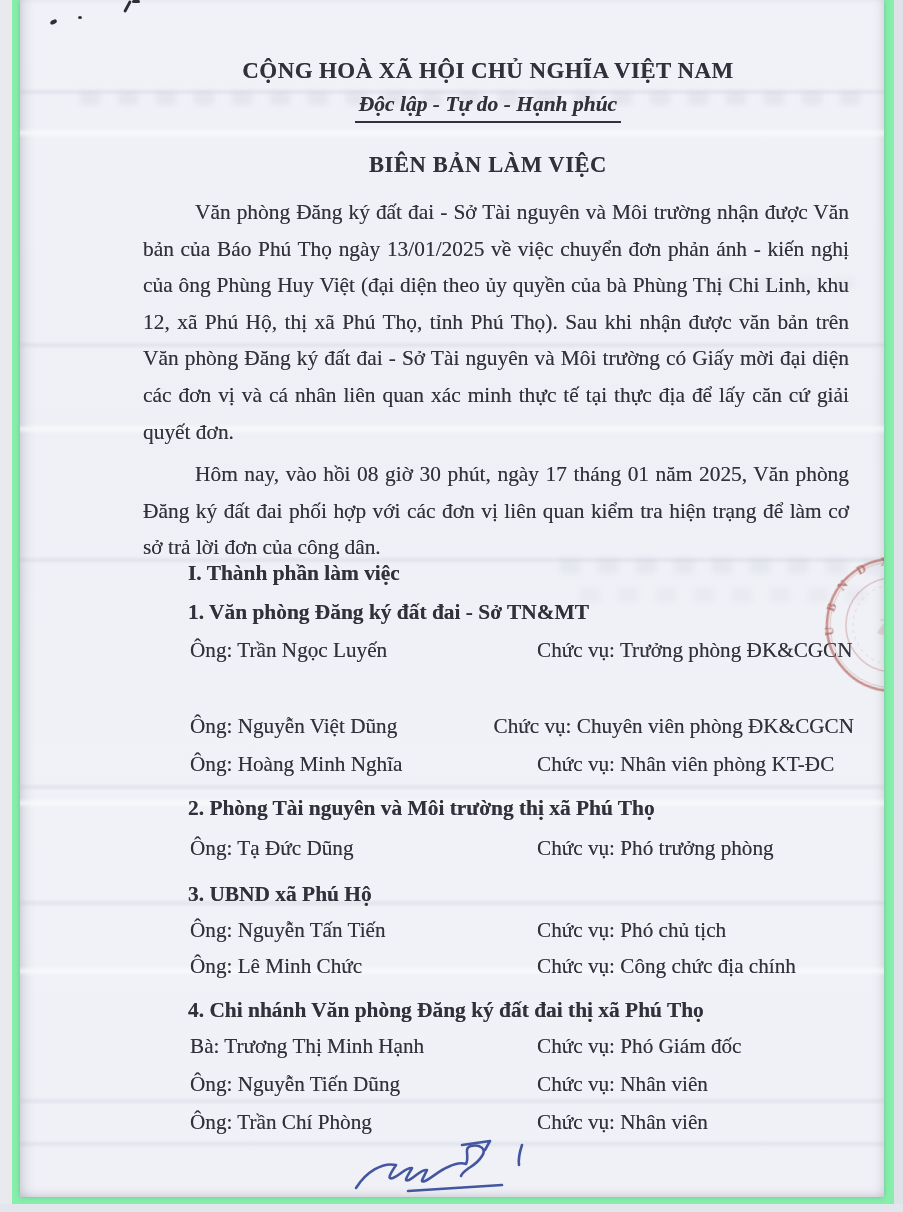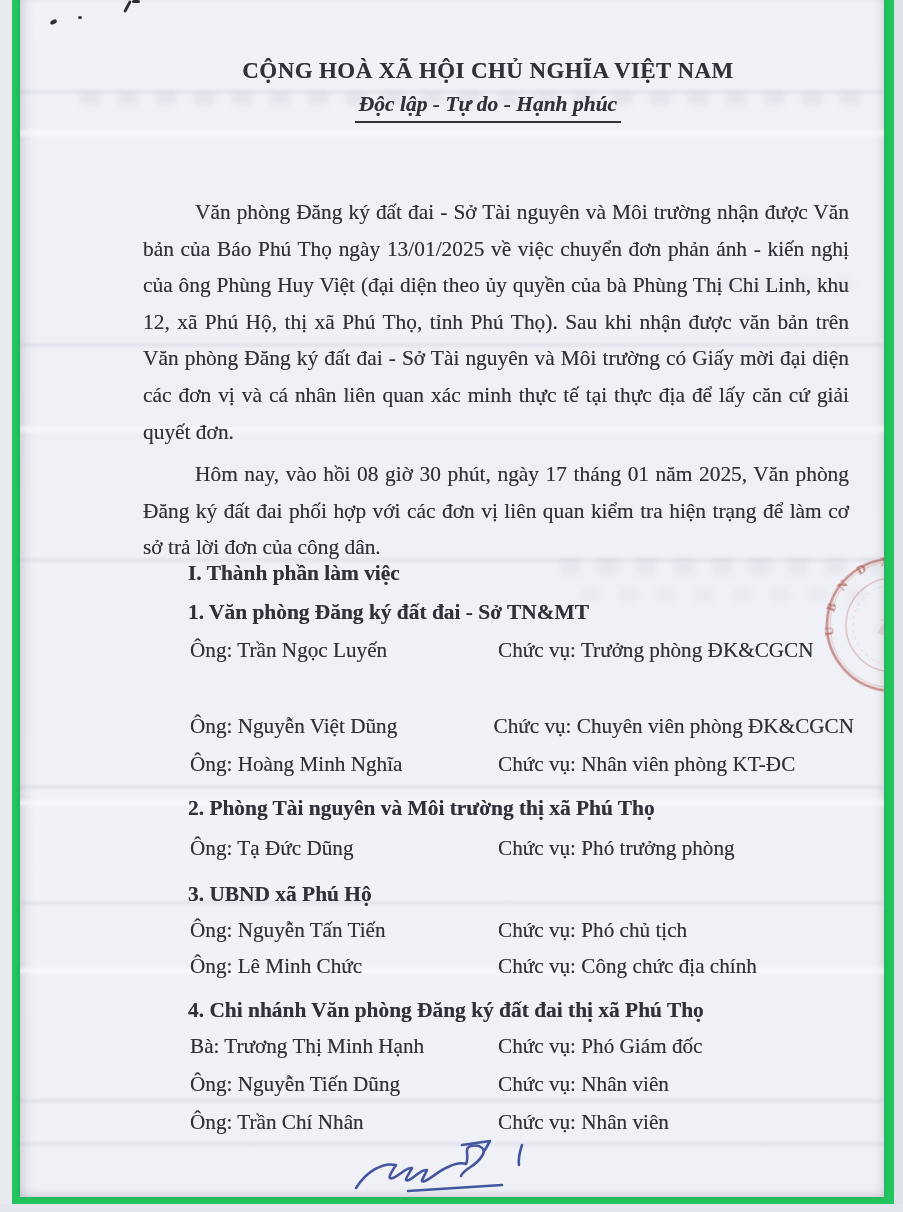--- a/index.html
+++ b/index.html
@@ -1,17 +1,17 @@
 <!DOCTYPE html>
 <html><head>
 <meta charset="utf-8">
 <style>
   html,body{margin:0;padding:0;background:#fbfbfc;}
   .viewport{position:relative;width:903px;height:1212px;overflow:hidden;
-    font-family:"Liberation Serif","DejaVu Serif",serif;background:#22c55e;}
+    font-family:"Liberation Serif","DejaVu Serif",serif;background:#86efac;}
   
   .strip{position:absolute;}
   .strip-left{left:0;top:0;width:12px;height:1212px;background:#e9eaee;}
   .strip-right{left:894px;top:0;width:9px;height:1212px;background:#dfe2e9;}
   .strip-bottom{left:0;top:1204px;width:903px;height:8px;background:#e3e6ec;}
   
   .page{position:absolute;left:20px;top:0;width:864px;height:1197px;overflow:hidden;
     background:linear-gradient(180deg,#f1f2f8 0%,#eff0f6 35%,#f1f2f7 70%,#f0f1f7 100%);
     box-shadow:inset 10px 0 14px -9px rgba(110,115,135,.38),
                inset -8px 0 12px -8px rgba(110,115,135,.30),
@@ -30,21 +30,21 @@
   .national{top:58px;font-size:23px;font-weight:700;letter-spacing:.4px;}
   .motto-wrap{top:92px;}
   .motto{display:inline-block;font-size:21.5px;font-weight:700;
     border-bottom:2.4px solid #31313b;padding:0 4px 4px 4px;font-style:italic;}
   .doctitle{top:152px;font-size:22.5px;font-weight:700;letter-spacing:.6px;}
   .para{position:absolute;left:123px;width:706px;font-size:21.4px;line-height:36.6px;
     text-align:justify;text-indent:52px;}
   .p1{top:194px;}
   .p2{top:456px;}
   .sec-head{position:absolute;left:168px;font-size:21.4px;font-weight:700;white-space:nowrap;}
-  .row{position:absolute;left:170px;right:30px;display:flex;font-size:21.2px;white-space:nowrap;}
+  .row{position:absolute;left:170px;right:30px;display:flex;font-size:21.2px;white-space:nowrap;gap:39px;}
   .row .name{width:268px;}
   .row .role{flex:1;margin-left:40px;}
   .stamp{position:absolute;left:788px;top:540px;width:170px;height:170px;pointer-events:none;
     transform:rotate(8deg);opacity:.85;filter:blur(.3px);}
   .signature{position:absolute;left:330px;top:1138px;width:290px;height:62px;pointer-events:none;
     filter:blur(.2px);}
 </style>
 </head>
 <body>
 
@@ -74,20 +74,21 @@
 
     <div class="speck" style="left:30px;top:20px;width:7px;height:4px;border-radius:60% 40% 50% 50%;transform:rotate(-25deg)"></div>
     <div class="speck" style="left:58px;top:16px;width:4px;height:3px;border-radius:50%"></div>
     <div class="speck" style="left:106px;top:0;width:3px;height:13px;border-radius:2px;transform:rotate(28deg)"></div>
     <div class="speck" style="left:112px;top:0;width:8px;height:3px;border-radius:2px"></div>
 
     <div class="hdr national ink">CỘNG HOÀ XÃ HỘI CHỦ NGHĨA VIỆT NAM</div>
     <div class="hdr motto-wrap">
       <span class="motto ink">Độc lập - Tự do - Hạnh phúc</span>
     </div>
+    <div class="hdr doctitle ink">BIÊN BẢN LÀM VIỆC</div>
 
     <div class="para p1 ink">Văn phòng Đăng ký đất đai - Sở Tài nguyên và Môi trường nhận được Văn bản của Báo Phú Thọ ngày 13/01/2025 về việc chuyển đơn phản ánh - kiến nghị của ông Phùng Huy Việt (đại diện theo ủy quyền của bà Phùng Thị Chi Linh, khu 12, xã Phú Hộ, thị xã Phú Thọ, tỉnh Phú Thọ). Sau khi nhận được văn bản trên Văn phòng Đăng ký đất đai - Sở Tài nguyên và Môi trường có Giấy mời đại diện các đơn vị và cá nhân liên quan xác minh thực tế tại thực địa để lấy căn cứ giải quyết đơn.</div>
     <div class="para p2 ink">Hôm nay, vào hồi 08 giờ 30 phút, ngày 17 tháng 01 năm 2025, Văn phòng Đăng ký đất đai phối hợp với các đơn vị liên quan kiểm tra hiện trạng để làm cơ sở trả lời đơn của công dân.</div>
 
     <div class="sec-head ink" style="top:561px">I. Thành phần làm việc</div>
 
     <div class="sec-head ink" style="top:600px">1. Văn phòng Đăng ký đất đai - Sở TN&amp;MT</div>
     <div class="row" style="top:638px">
       <span class="name ink">Ông: Trần Ngọc Luyến</span>
       <span class="role ink">Chức vụ: Trưởng phòng ĐK&amp;CGCN</span>
@@ -120,21 +121,21 @@
     <div class="sec-head ink" style="top:998px">4. Chi nhánh Văn phòng Đăng ký đất đai thị xã Phú Thọ</div>
     <div class="row" style="top:1034px">
       <span class="name ink">Bà: Trương Thị Minh Hạnh</span>
       <span class="role ink">Chức vụ: Phó Giám đốc</span>
     </div>
     <div class="row" style="top:1072px">
       <span class="name ink">Ông: Nguyễn Tiến Dũng</span>
       <span class="role ink">Chức vụ: Nhân viên</span>
     </div>
     <div class="row" style="top:1110px">
-      <span class="name ink">Ông: Trần Chí Nhân</span>
+      <span class="name ink">Ông: Trần Chí Phòng</span>
       <span class="role ink">Chức vụ: Nhân viên</span>
     </div>
 
     <svg class="stamp" viewBox="0 0 170 170">
       <defs>
         <path id="arcTop" d="M28.6,105.5 A60,60 0 1 1 144.1,95.4" fill="none"></path>
       </defs>
       <circle cx="85" cy="85" r="66" fill="none" stroke="#b05a52" stroke-width="2.6" opacity=".75"></circle>
       <circle cx="85" cy="85" r="63" fill="none" stroke="#b05a52" stroke-width=".9" opacity=".4"></circle>
       <circle cx="85" cy="85" r="47" fill="none" stroke="#b05a52" stroke-width="1.1" opacity=".5"></circle>

